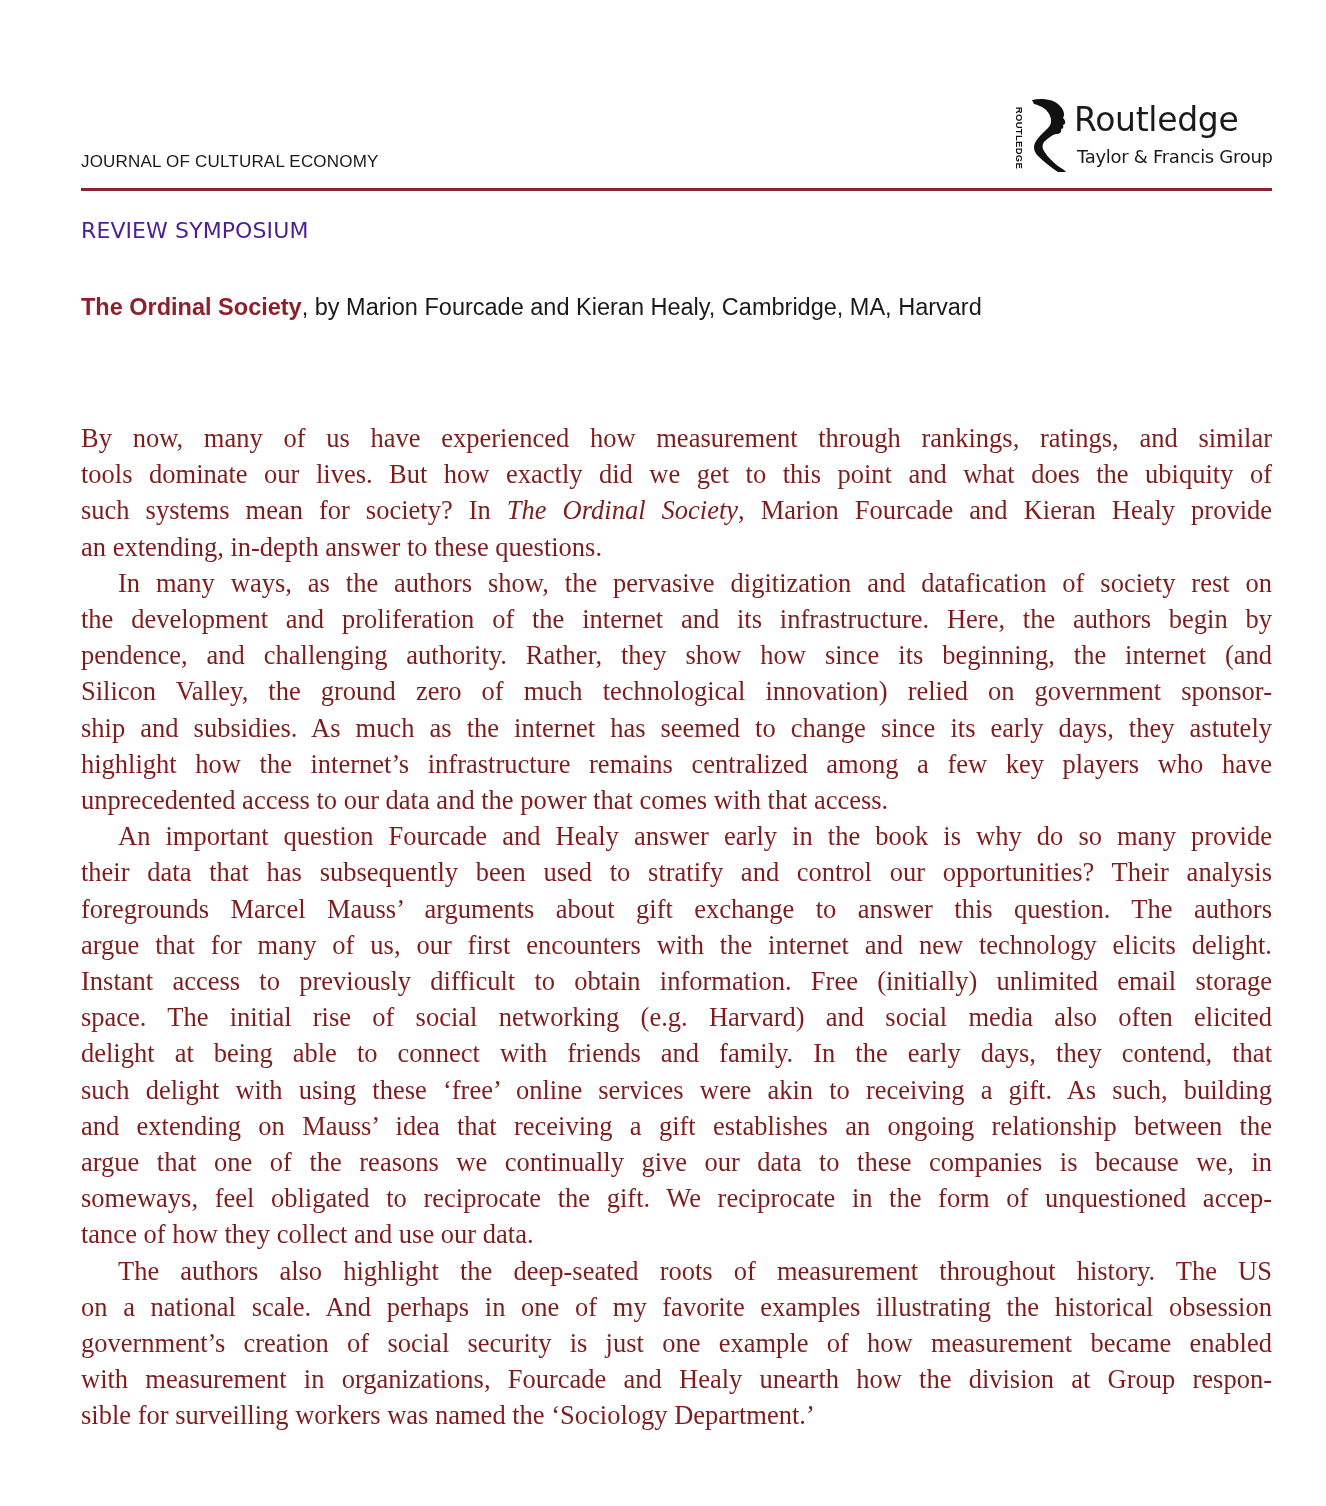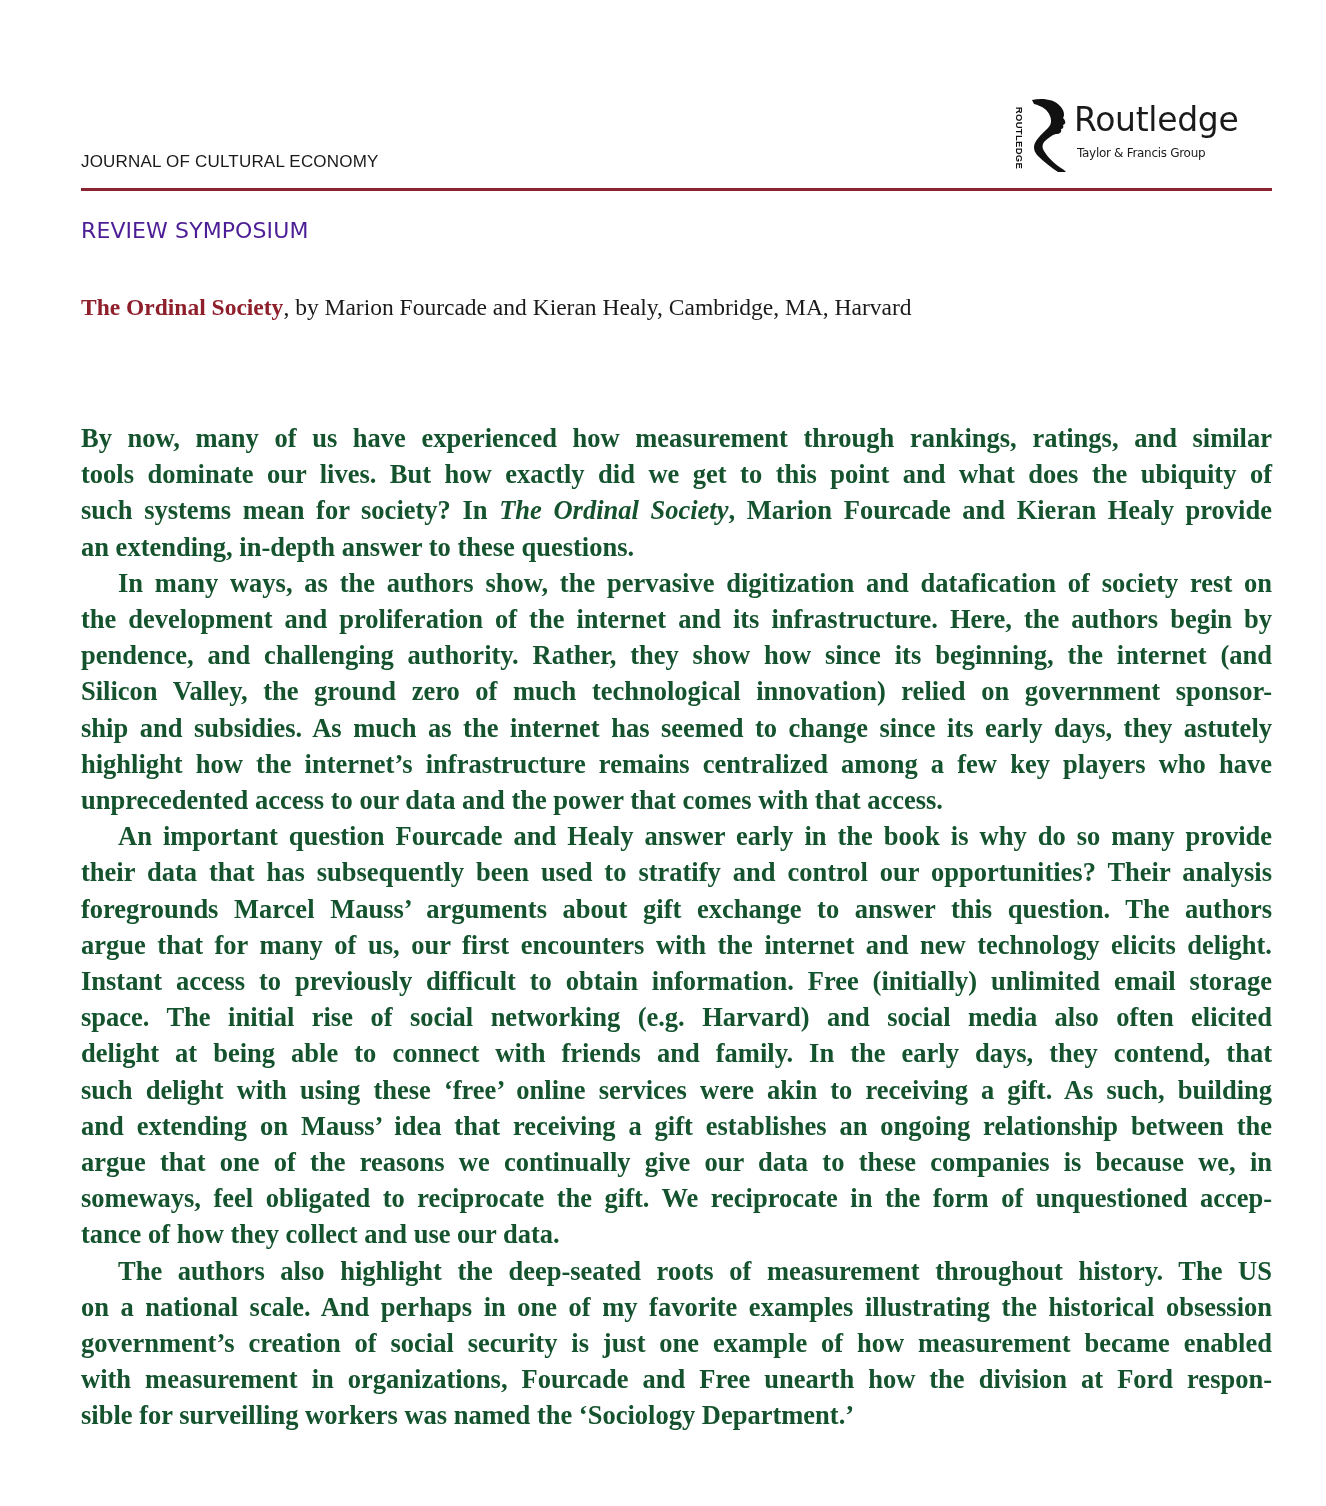--- a/index.html
+++ b/index.html
@@ -21,41 +21,41 @@
       font-family: "Liberation Sans", sans-serif; font-weight: bold; font-size: 9.5px;
       letter-spacing: 0.3px; white-space: nowrap; color: #111;
     }
     .logo-mark { position: absolute; left: 16px; top: 0; width: 48px; height: 76px; }
     .logo-brand {
       position: absolute; left: 62px; top: 2px;
       font-family: "DejaVu Sans", sans-serif; font-size: 33px; color: #1a1a1a; letter-spacing: -0.3px;
     }
     .logo-sub {
       position: absolute; left: 65px; top: 48px;
-      font-family: "DejaVu Sans", sans-serif; font-size: 12px; color: #1a1a1a; letter-spacing: -0.3px;
+      font-family: "DejaVu Sans", sans-serif; font-size: 18px; color: #1a1a1a; letter-spacing: -0.3px;
       white-space: nowrap;
     }
     .rule {
       position: absolute; left: 81px; top: 188px; width: 1191px; height: 3px;
       background: #8b2330;
     }
     .section-label {
       position: absolute; left: 81px; top: 218px;
       font-family: "DejaVu Sans", sans-serif; font-size: 22px; color: #4c1d95; letter-spacing: 0.1px;
     }
     .book-ref {
       position: absolute; left: 81px; top: 286px; width: 1191px;
-      font-family: Liberation Serif, serif; font-size: 23.5px; line-height: 42px; color: #1a1a1a;
+      font-family: Liberation Sans, sans-serif; font-size: 23.5px; line-height: 42px; color: #1a1a1a;
     }
     .book-title { color: #8e1f2b; font-weight: bold; }
 
     .body-text {
       position: absolute; left: 81px; top: 420px; width: 1191px;
-      font-family: "Liberation Serif", serif; font-size: 26.5px; line-height: 36.2px; color: #14532d;
-      text-align: justify; hyphens: manual; font-weight: bold;
+      font-family: "Liberation Serif", serif; font-size: 26.5px; line-height: 36.2px; color: #7f1d1d;
+      text-align: justify; hyphens: manual;
     }
     .body-text p { margin: 0; }
     .line { display: block; text-align: justify; text-align-last: justify; white-space: nowrap; }
     .line.last { text-align-last: left; }
   </style>
 </head>
 <body>
 
 <div class="page">
 
@@ -107,18 +107,18 @@
         <span class="line">such delight with using these ‘free’ online services were akin to receiving a gift. As such, building</span>
         <span class="line">and extending on Mauss’ idea that receiving a gift establishes an ongoing relationship between the</span>
         <span class="line">argue that one of the reasons we continually give our data to these companies is because we, in</span>
         <span class="line">someways, feel obligated to reciprocate the gift. We reciprocate in the form of unquestioned accep-</span>
         <span class="line last">tance of how they collect and use our data.</span>
       </p>
       <p>
         <span class="line" style="text-indent: 37px;">The authors also highlight the deep-seated roots of measurement throughout history. The US</span>
         <span class="line">on a national scale. And perhaps in one of my favorite examples illustrating the historical obsession</span>
         <span class="line">government’s creation of social security is just one example of how measurement became enabled</span>
-        <span class="line">with measurement in organizations, Fourcade and Free unearth how the division at Ford respon-</span>
+        <span class="line">with measurement in organizations, Fourcade and Healy unearth how the division at Group respon-</span>
         <span class="line last">sible for surveilling workers was named the ‘Sociology Department.’</span>
       </p>
     </div>
 
 </div>
 
 </body></html>

